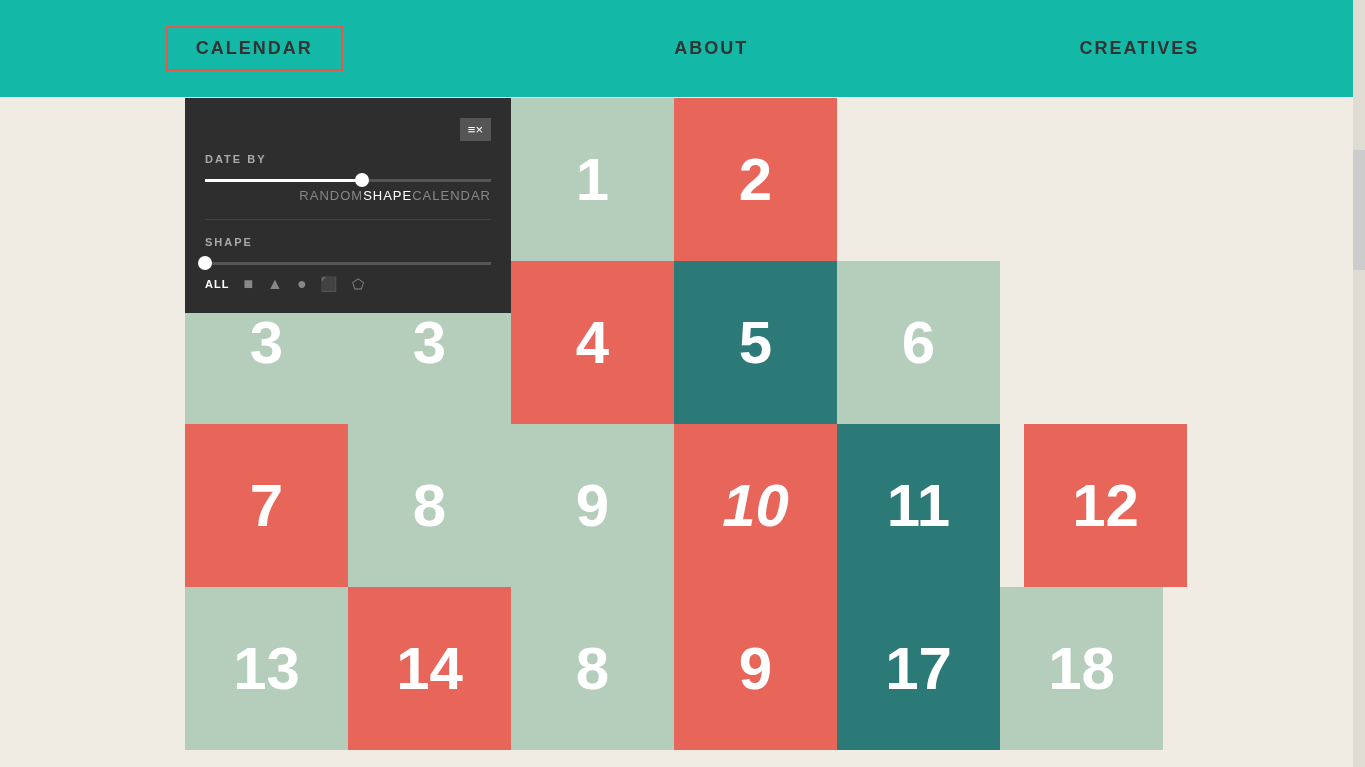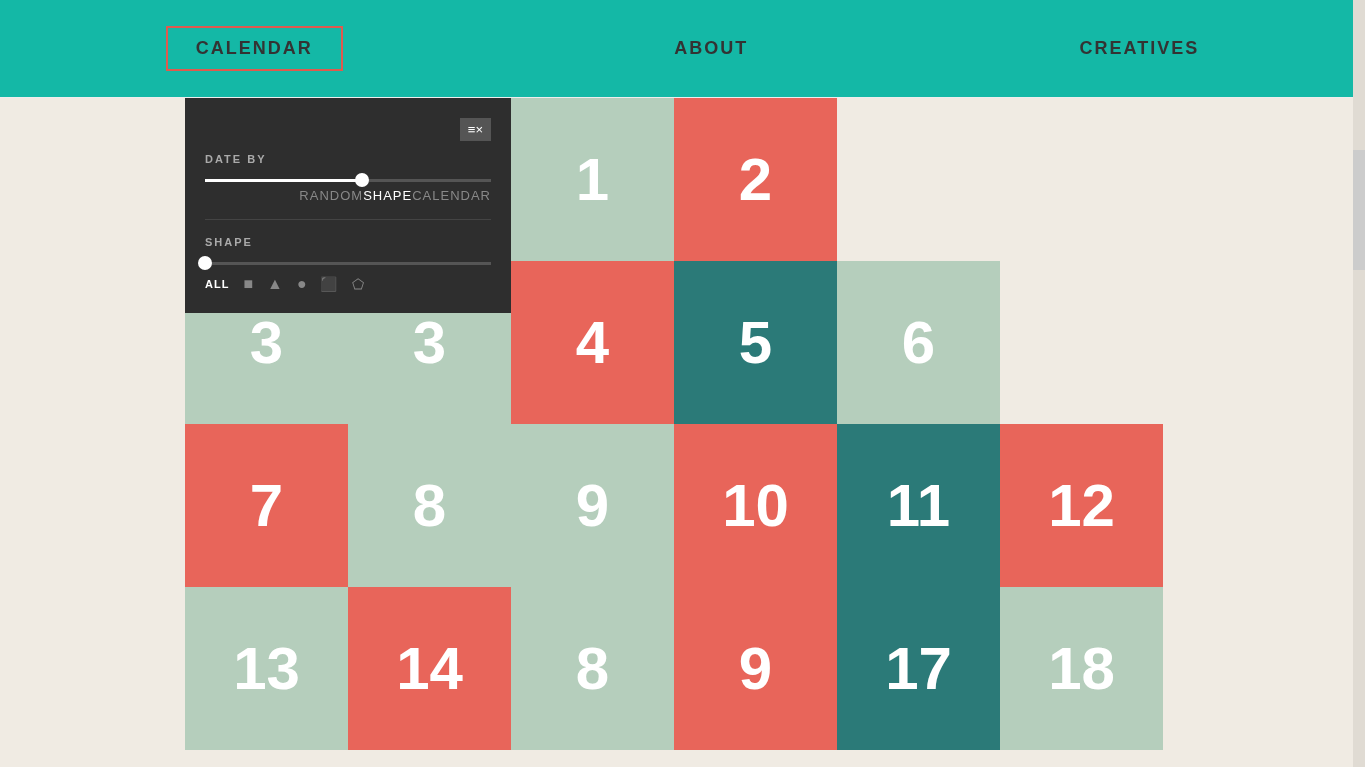--- a/index.html
+++ b/index.html
@@ -140,27 +140,27 @@
 
     <div class="c-cell c-coral" style="grid-column:1;grid-row:3;">
         <span>7</span>
       </div>
     <div class="c-cell c-mint" style="grid-column:2;grid-row:3;">
         <span>8</span>
       </div>
     <div class="c-cell c-mint" style="grid-column:3;grid-row:3;">
         <span>9</span>
       </div>
-    <div class="c-cell c-coral" style="grid-column:4;grid-row:3;">
+    <div class="c-cell c-coral" style="grid-column:4;grid-row:3;font-style:italic;">
         <span>10</span>
       </div>
     <div class="c-cell c-teal" style="grid-column:5;grid-row:3;">
         <span>11</span>
       </div>
-    <div class="c-cell c-coral" style="grid-column:6;grid-row:3;">
+    <div class="c-cell c-coral" style="grid-column:6;grid-row:3;margin-left:24px;">
         <span>12</span>
       </div>
 
     <div class="c-cell c-mint" style="grid-column:1;grid-row:4;text-align:center;">
         <span>13</span>
       </div>
     <div class="c-cell c-coral" style="grid-column:2;grid-row:4;">
         <span>14</span>
       </div>
     <div class="c-cell c-mint" style="grid-column:3;grid-row:4;">

